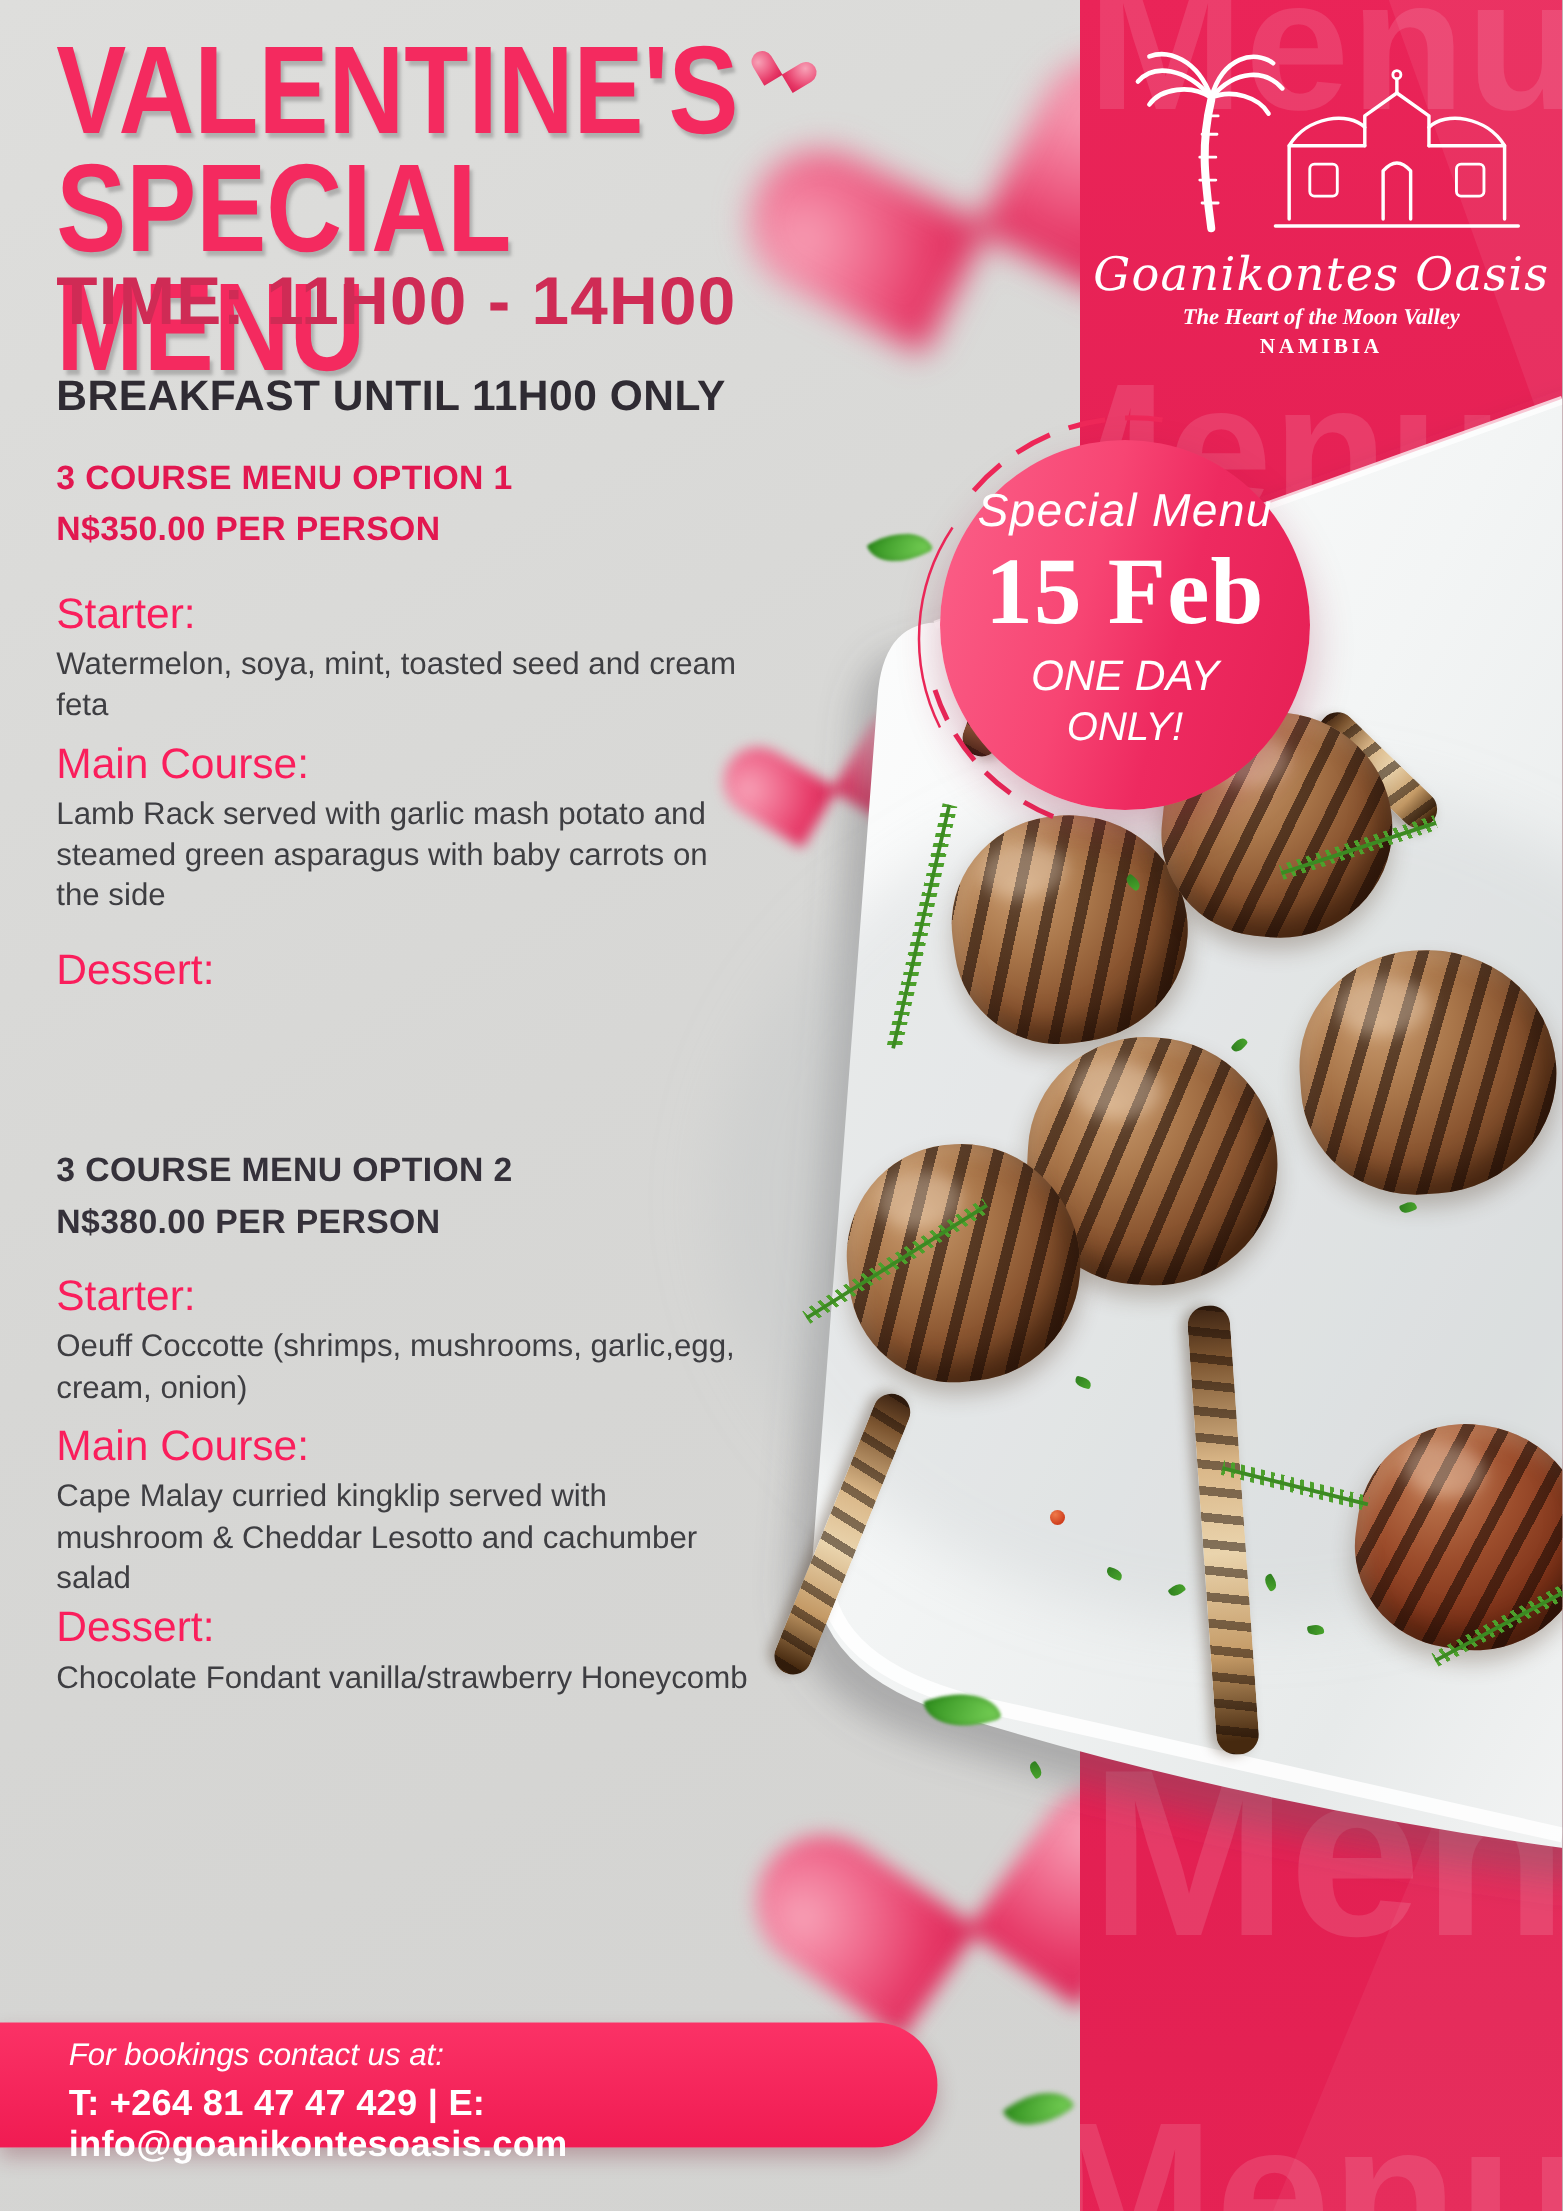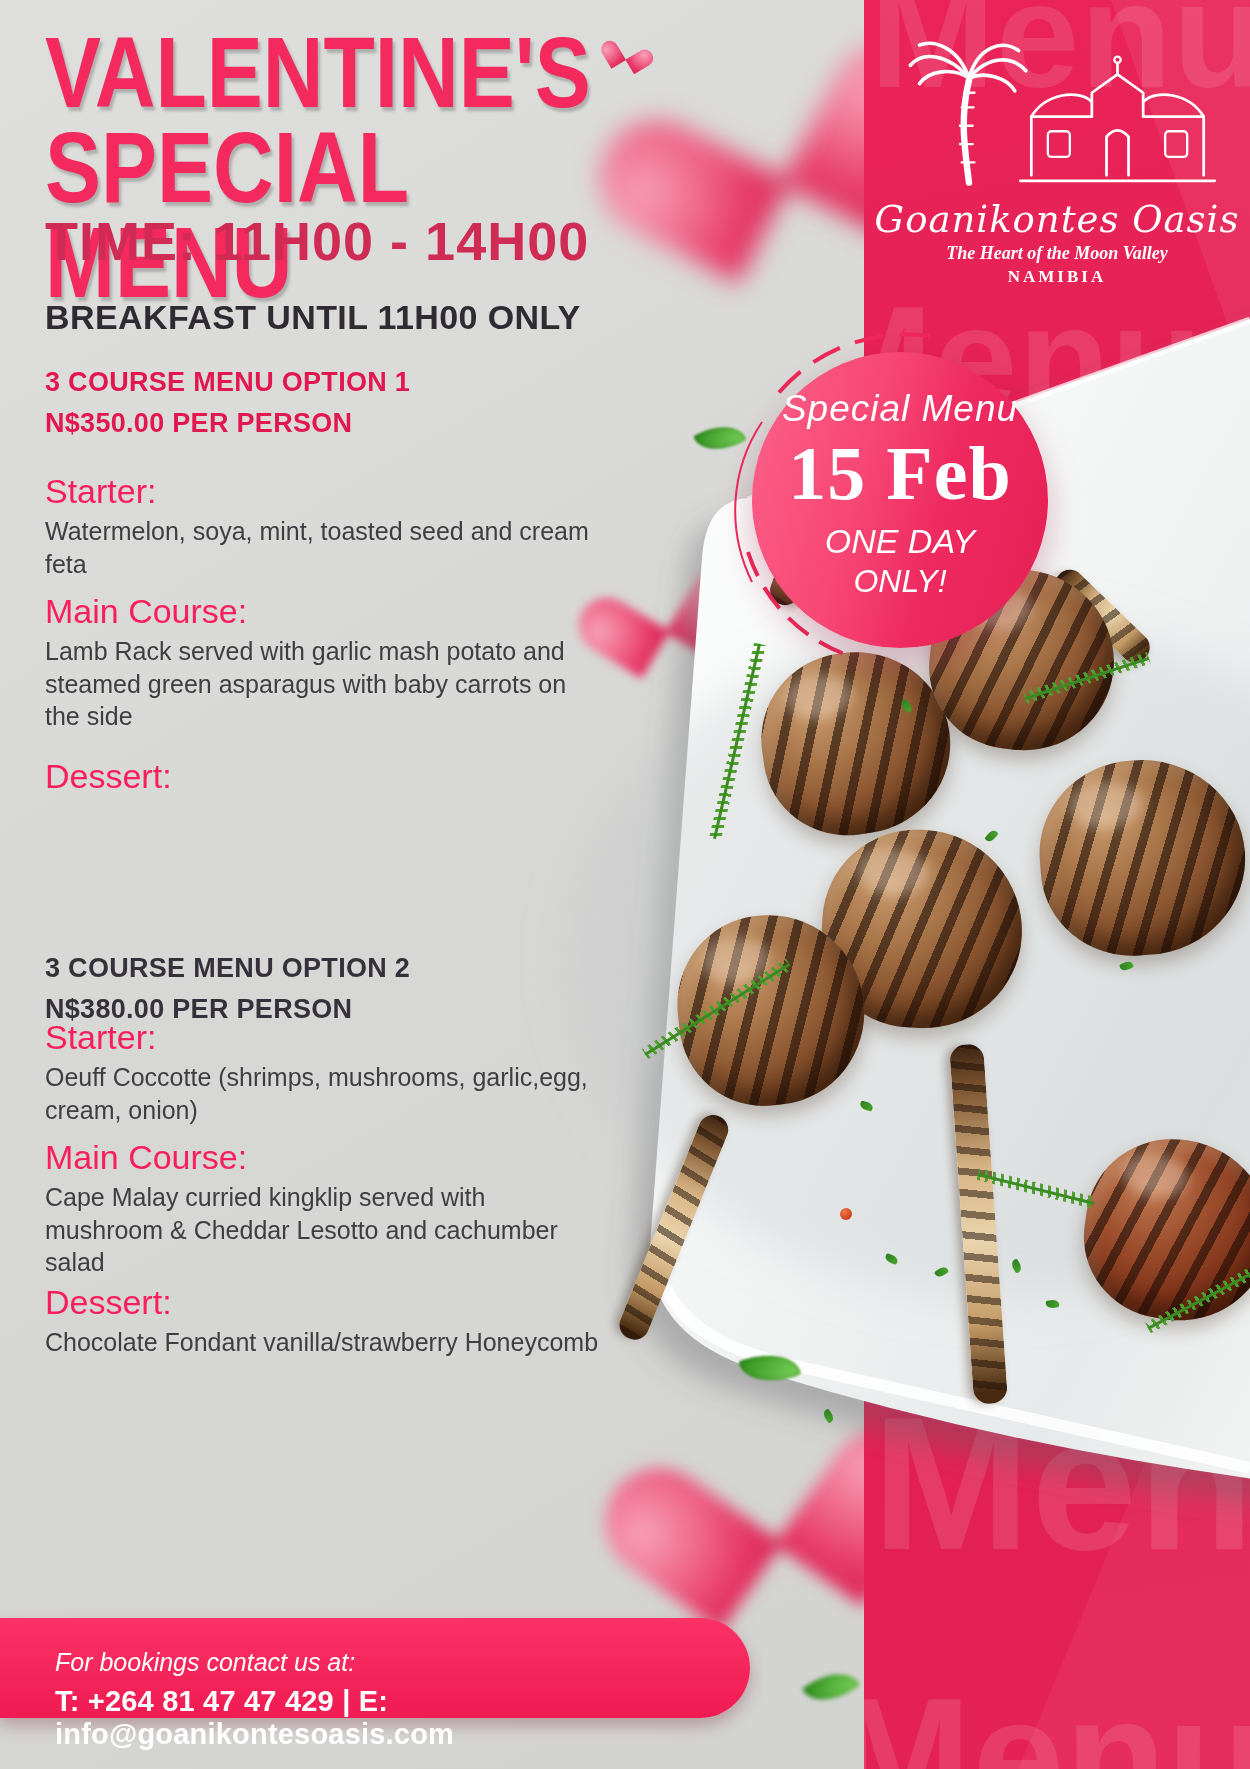--- a/index.html
+++ b/index.html
@@ -100,21 +100,21 @@
   .opt-head{font-weight:bold;font-size:27px;line-height:1.5;letter-spacing:.3px;}
   .opt-pink{color:#e21750;}
   .opt-dark{color:#35313a;}
   .course-label{font-weight:normal;font-size:34px;color:#fa1e5c;}
   .course-desc{font-size:25px;line-height:1.3;color:#3e3e42;margin-top:4px;}
 
   
   .footer-bar{position:absolute;left:0;top:1618px;width:750px;height:100px;z-index:7;
       border-radius:0 52px 52px 0;background:linear-gradient(180deg,#fb3266,#f01b52);
       box-shadow:0 8px 16px rgba(120,30,50,.3);color:#fff;padding-left:55px;box-sizing:border-box;}
-  .footer-l1{font-style:italic;font-size:25px;padding-top:30px;}
+  .footer-l1{font-style:italic;font-size:25px;padding-top:12px;}
   .footer-l2{font-weight:bold;font-size:29px;margin-top:8px;letter-spacing:.2px;}
   .book-btn{position:absolute;left:887px;top:1638px;width:346px;height:62px;z-index:8;border:none;
       border-radius:32px;background:linear-gradient(180deg,#fdf6f6,#ecd9da);
       box-shadow:0 10px 18px rgba(120,20,40,.35),inset 0 -3px 6px rgba(160,90,100,.25);
       color:#c3161c;font-weight:bold;font-size:25px;letter-spacing:.3px;
       display:flex;align-items:center;justify-content:center;cursor:pointer;
       font-family:"Liberation Sans","DejaVu Sans",sans-serif;}
 </style>
 </head>
 <body>
@@ -256,21 +256,21 @@
       <div class="course-desc">Watermelon, soya, mint, toasted seed and cream feta</div>
     </div>
     <div class="blk" style="top:592px;">
       <div class="course-label">Main Course:</div>
       <div class="course-desc">Lamb Rack served with garlic mash potato and steamed green asparagus with baby carrots on the side</div>
     </div>
     <div class="blk" style="top:757px;">
       <div class="course-label">Dessert:</div>
     </div>
 
-    <div class="blk opt-head opt-dark" style="top:948px;">
+    <div class="blk opt-head opt-dark" style="top:916px;">
       <div>3 COURSE MENU  OPTION 2</div>
       <div>N$380.00 PER PERSON</div>
     </div>
     <div class="blk" style="top:1018px;">
       <div class="course-label">Starter:</div>
       <div class="course-desc">Oeuff Coccotte (shrimps, mushrooms, garlic,egg, cream, onion)</div>
     </div>
     <div class="blk" style="top:1138px;">
       <div class="course-label">Main Course:</div>
       <div class="course-desc">Cape Malay curried kingklip served with mushroom &amp; Cheddar Lesotto and cachumber salad</div>

